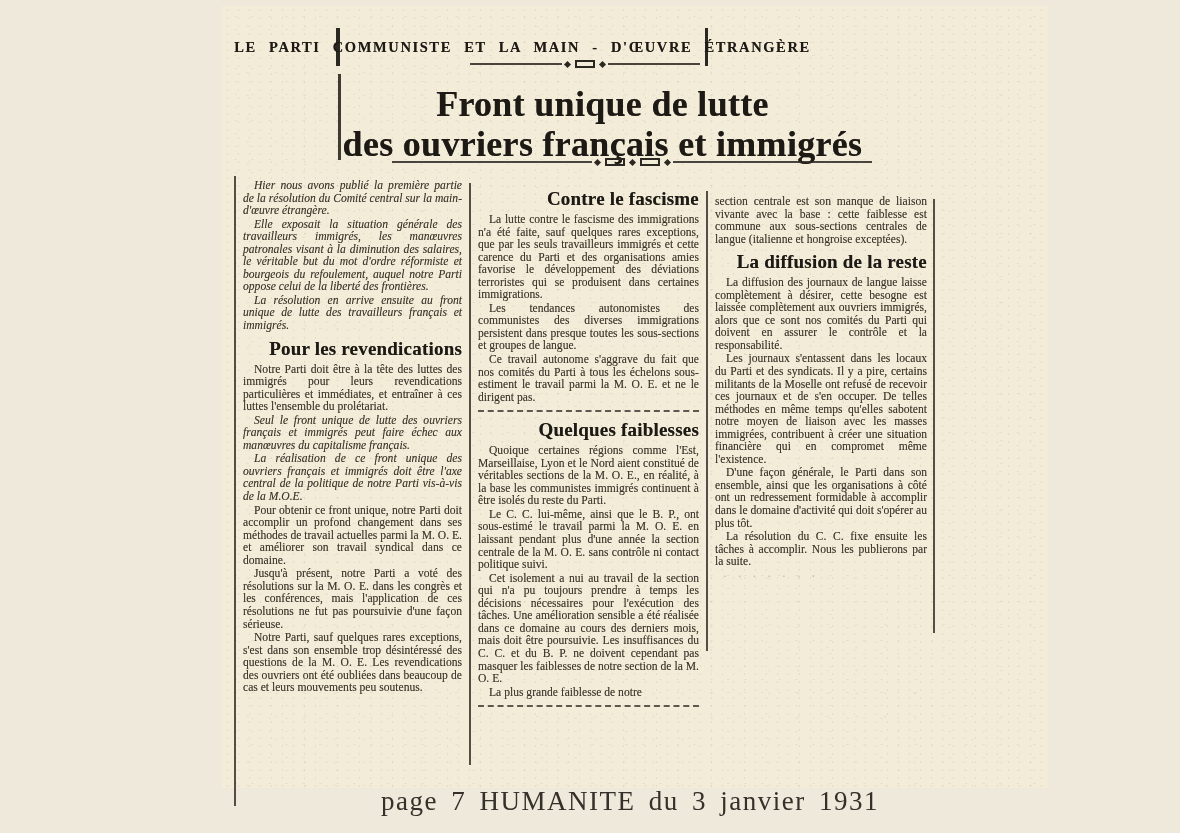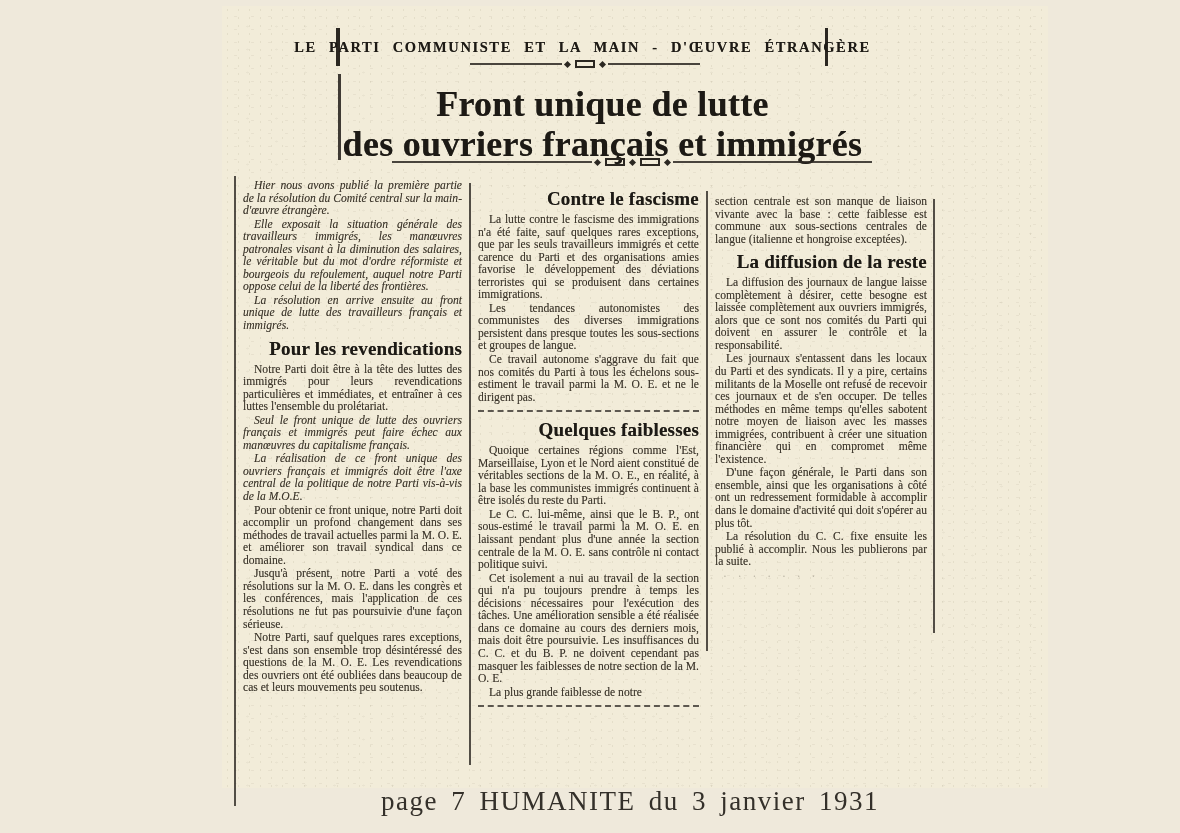--- a/index.html
+++ b/index.html
@@ -18,21 +18,21 @@
     background-color:var(--clipping);
     background-image:
       radial-gradient(rgba(110,95,60,0.10) 1px, transparent 1.2px),
       radial-gradient(rgba(90,78,48,0.07) 1px, transparent 1.2px),
       radial-gradient(rgba(60,52,34,0.05) 1px, transparent 1.4px);
     background-size:11px 8px, 17px 13px, 29px 23px;
     background-position:0 0, 5px 4px, 11px 9px;
   }
   
   .banner{
-    position:absolute; left:336px; top:28px; width:492px; height:38px;
+    position:absolute; left:336px; top:28px; width:372px; height:38px;
     border-left:4px solid var(--rule); border-right:3px solid var(--rule);
     display:flex; align-items:center; justify-content:center;text-align:right;
   }
   .banner-text{
     font-weight:bold; font-size:14.5px; letter-spacing:1.6px; word-spacing:7px;
     color:var(--ink-dark); white-space:nowrap;
     text-shadow:0 0 0.5px rgba(30,26,20,0.55);
   }
   .orn{position:absolute; display:flex; align-items:center;}
   .orn-banner{left:470px; top:60px; width:230px;}
@@ -141,17 +141,17 @@
     <div class="blk para">Cet isolement a nui au travail de la section qui n'a pu toujours prendre à temps les décisions nécessaires pour l'exécution des tâches. Une amélioration sensible a été réalisée dans ce domaine au cours des derniers mois, mais doit être poursuivie. Les insuffisances du C. C. et du B. P. ne doivent cependant pas masquer les faiblesses de notre section de la M. O. E.</div>
     <div class="blk para">La plus grande faiblesse de notre</div>
     <div class="blk dashes"></div>
   </div>
 <div class="col col-3">
     <div class="blk para noindent">section centrale est son manque de liaison vivante avec la base : cette faiblesse est commune aux sous-sections centrales de langue (italienne et hongroise exceptées).</div>
     <div class="blk heading">La diffusion de la reste</div>
     <div class="blk para">La diffusion des journaux de langue laisse complètement à désirer, cette besogne est laissée complètement aux ouvriers immigrés, alors que ce sont nos comités du Parti qui doivent en assurer le contrôle et la responsabilité.</div>
     <div class="blk para">Les journaux s'entassent dans les locaux du Parti et des syndicats. Il y a pire, certains militants de la Moselle ont refusé de recevoir ces journaux et de s'en occuper. De telles méthodes en même temps qu'elles sabotent notre moyen de liaison avec les masses immigrées, contribuent à créer une situation financière qui en compromet même l'existence.</div>
     <div class="blk para">D'une façon générale, le Parti dans son ensemble, ainsi que les organisations à côté ont un redressement formidable à accomplir dans le domaine d'activité qui doit s'opérer au plus tôt.</div>
-    <div class="blk para">La résolution du C. C. fixe ensuite les publié à accomplir. Nous les publierons par la suite.</div>
+    <div class="blk para">La résolution du C. C. fixe ensuite les tâches à accomplir. Nous les publierons par la suite.</div>
     <div class="blk faint">· · · · · · ·</div>
   </div>
 
 <div class="caption">page 7 HUMANITE du 3 janvier 1931</div>
 
 </body></html>

